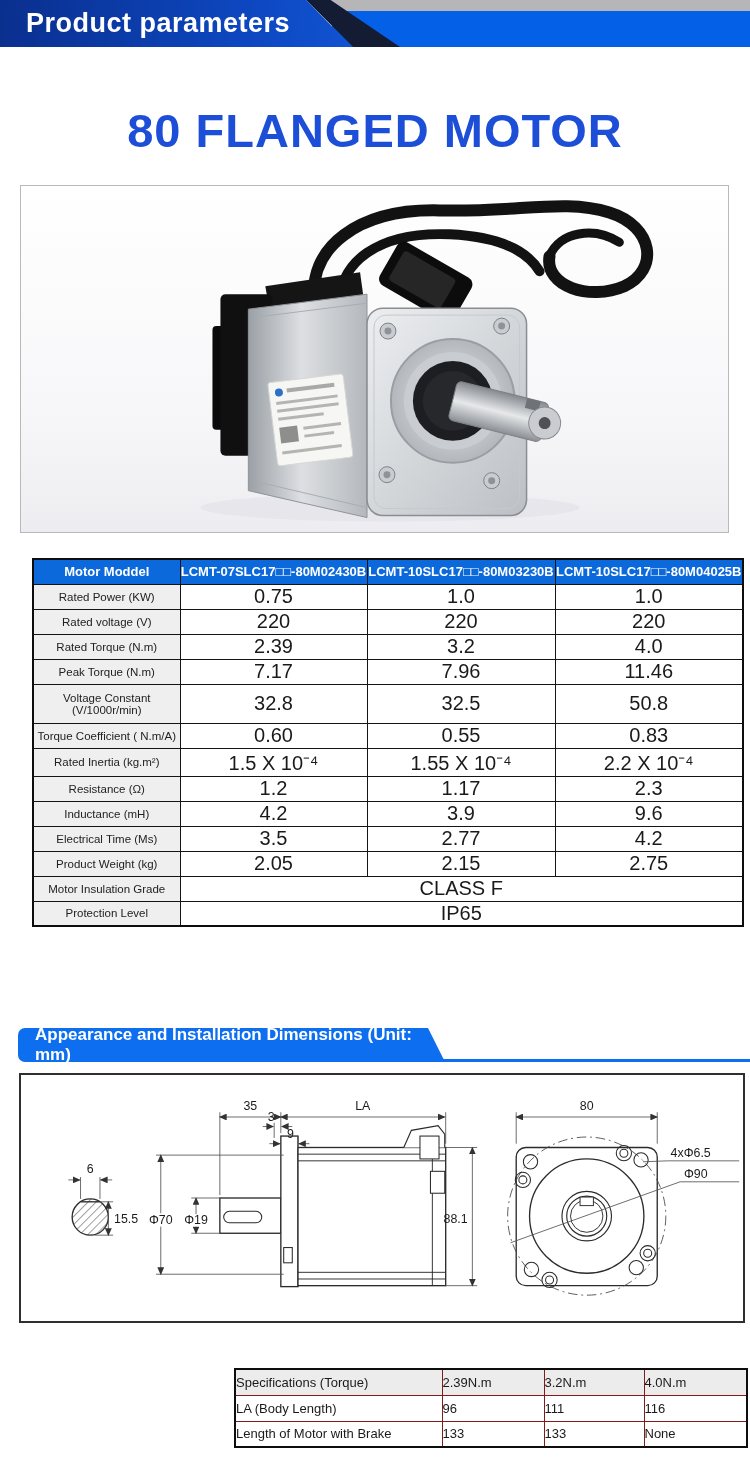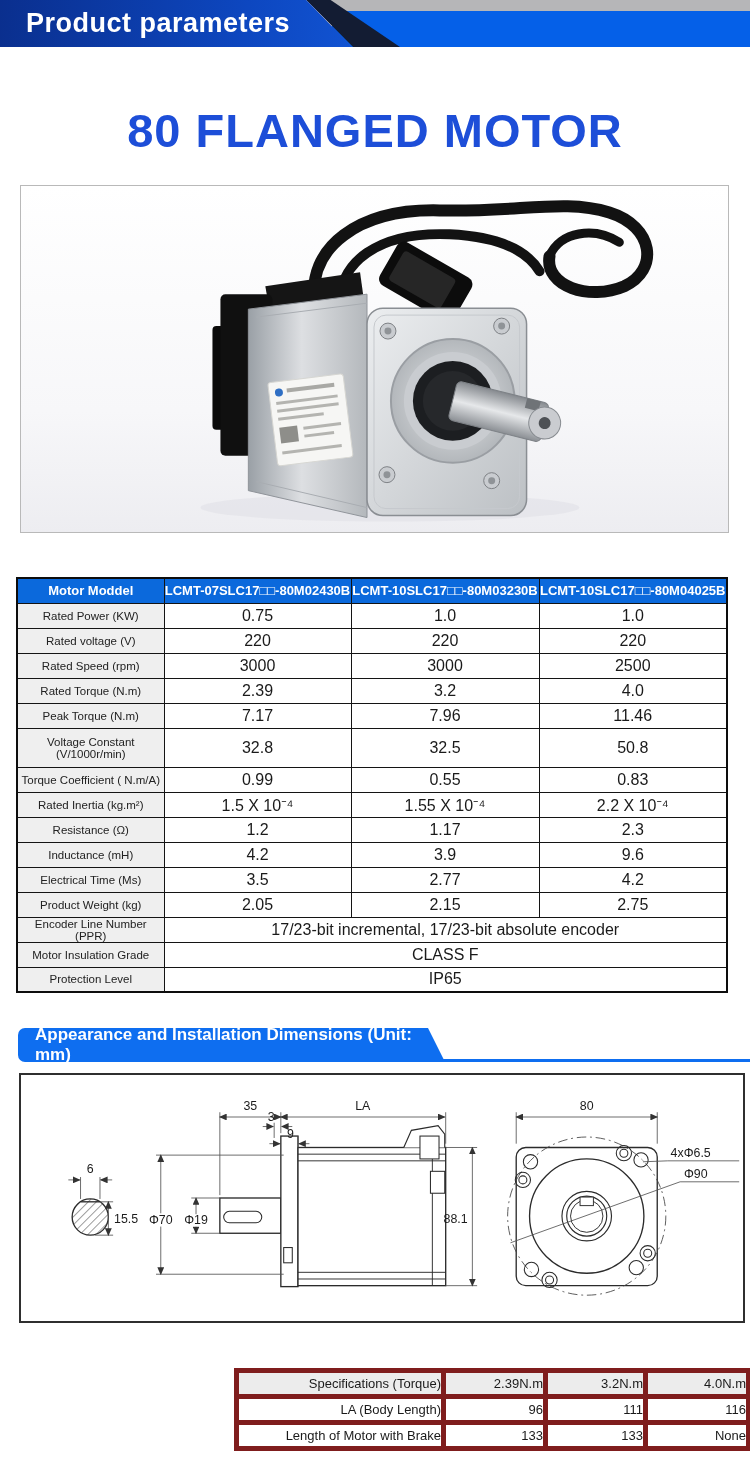--- a/index.html
+++ b/index.html
@@ -23,47 +23,47 @@
   .page-title { position: absolute; top: 103px; left: 0; width: 100%; text-align: center;
        font-size: 47px; font-weight: bold; color: #1d4ed8; letter-spacing: 1px; }
 
   
   .photo-box { position: absolute; top: 185px; left: 20px; width: 709px; height: 348px;
        border: 1px solid #b9b9b9; background: linear-gradient(180deg, #ffffff 0%, #f7f7f9 65%, #ededf1 100%); }
   .photo-box svg { display: block; width: 100%; height: 100%; }
 
   
   table { border-collapse: collapse; }
-  .spec-table { position: absolute; top: 558px; left: 16px; width: 710px; table-layout: fixed;
-       border: 2px solid #0d0d0d; margin-top: 19px; }
+  .spec-table { position: absolute; top: 558px; left: 32px; width: 710px; table-layout: fixed;
+       border: 2px solid #0d0d0d; }
   .spec-table td { border: 1px solid #141414; text-align: center; vertical-align: middle; }
   .spec-table .hdr td { background: #0b69dc; color: #ffffff; font-weight: bold; font-size: 13px; height: 25px; }
   .spec-table .hdr td + td { border-left: 1px solid #9cc3f0; }
   .spec-table td.lbl { background: #efefef; font-size: 11.5px; color: #222; height: 25px; padding: 0 2px; }
-  .spec-table td.val { background: #ffffff; font-size: 16px; height: 25px; }
+  .spec-table td.val { background: #ffffff; font-size: 20px; height: 25px; }
   .spec-table tr.tall td { height: 39px; }
 
   
   .section-banner { position: absolute; top: 1028px; left: 18px; width: 410px; height: 34px;
        background: #0e6ef0; border-radius: 7px 0 0 7px; display: flex; align-items: center;
        padding-left: 17px; color: #fff; font-size: 17px; font-weight: bold; }
   .section-banner-tail { position: absolute; top: 1028px; left: 428px; width: 17px; height: 34px;
        background: #0e6ef0; clip-path: polygon(0 0, 100% 100%, 0 100%); }
   .section-underline { position: absolute; top: 1059px; left: 430px; right: 0; height: 3px; background: #0e6ef0; }
 
   
   .drawing-box { position: absolute; top: 1073px; left: 19px; width: 726px; height: 250px;
        border: 2px solid #2f2f2f; background: #fff; padding-left: 34px; }
   .drawing-box svg { display: block; width: 100%; height: 100%; }
   .dimtxt { font-size: 13px; fill: #1c1c1c; font-family: "Liberation Sans", sans-serif; }
 
   
   .dim-table { position: absolute; top: 1368px; left: 234px; width: 512px; table-layout: fixed;
        border: 2px solid #0d0d0d; }
-  .dim-table td { border: 5px solid #7f1d1d; text-align: right; vertical-align: middle;
+  .dim-table td { border: 1px solid #7f1d1d; text-align: left; vertical-align: middle;
        font-size: 13px; height: 26px; background: #fff; }
   .dim-table .hdr td { background: #ececec; }
 </style>
 </head>
 <body>
 
 <div id="page">
 
   <div class="banner">
     <div class="banner-gray"></div>
@@ -183,46 +183,40 @@
         <td class="val">1.0</td>
         <td class="val">1.0</td>
       </tr>
       <tr>
         <td class="lbl">Rated voltage (V)</td>
         <td class="val">220</td>
         <td class="val">220</td>
         <td class="val">220</td>
       </tr>
       <tr>
-        <td class="lbl">Rated Speed (rpm)</td>
-        <td class="val">3000</td>
-        <td class="val">3000</td>
-        <td class="val">2500</td>
-      </tr>
-      <tr>
         <td class="lbl">Rated Torque (N.m)</td>
         <td class="val">2.39</td>
         <td class="val">3.2</td>
         <td class="val">4.0</td>
       </tr>
       <tr>
         <td class="lbl">Peak Torque (N.m)</td>
         <td class="val">7.17</td>
         <td class="val">7.96</td>
         <td class="val">11.46</td>
       </tr>
       <tr class="tall">
         <td class="lbl">Voltage Constant (V/1000r/min)</td>
         <td class="val">32.8</td>
         <td class="val">32.5</td>
         <td class="val">50.8</td>
       </tr>
       <tr>
         <td class="lbl">Torque Coefficient ( N.m/A)</td>
-        <td class="val">0.99</td>
+        <td class="val">0.60</td>
         <td class="val">0.55</td>
         <td class="val">0.83</td>
       </tr>
       <tr>
         <td class="lbl">Rated Inertia (kg.m²)</td>
         <td class="val">1.5 X 10⁻⁴</td>
         <td class="val">1.55 X 10⁻⁴</td>
         <td class="val">2.2 X 10⁻⁴</td>
       </tr>
       <tr>
@@ -241,24 +235,20 @@
         <td class="lbl">Electrical Time (Ms)</td>
         <td class="val">3.5</td>
         <td class="val">2.77</td>
         <td class="val">4.2</td>
       </tr>
       <tr>
         <td class="lbl">Product Weight (kg)</td>
         <td class="val">2.05</td>
         <td class="val">2.15</td>
         <td class="val">2.75</td>
-      </tr>
-      <tr>
-        <td class="lbl">Encoder Line Number (PPR)</td>
-        <td class="val" colspan="3">17/23-bit incremental, 17/23-bit absolute encoder</td>
       </tr>
       <tr>
         <td class="lbl">Motor Insulation Grade</td>
         <td class="val" colspan="3">CLASS F</td>
       </tr>
       <tr>
         <td class="lbl">Protection Level</td>
         <td class="val" colspan="3">IP65</td>
       </tr>
     </tbody>

